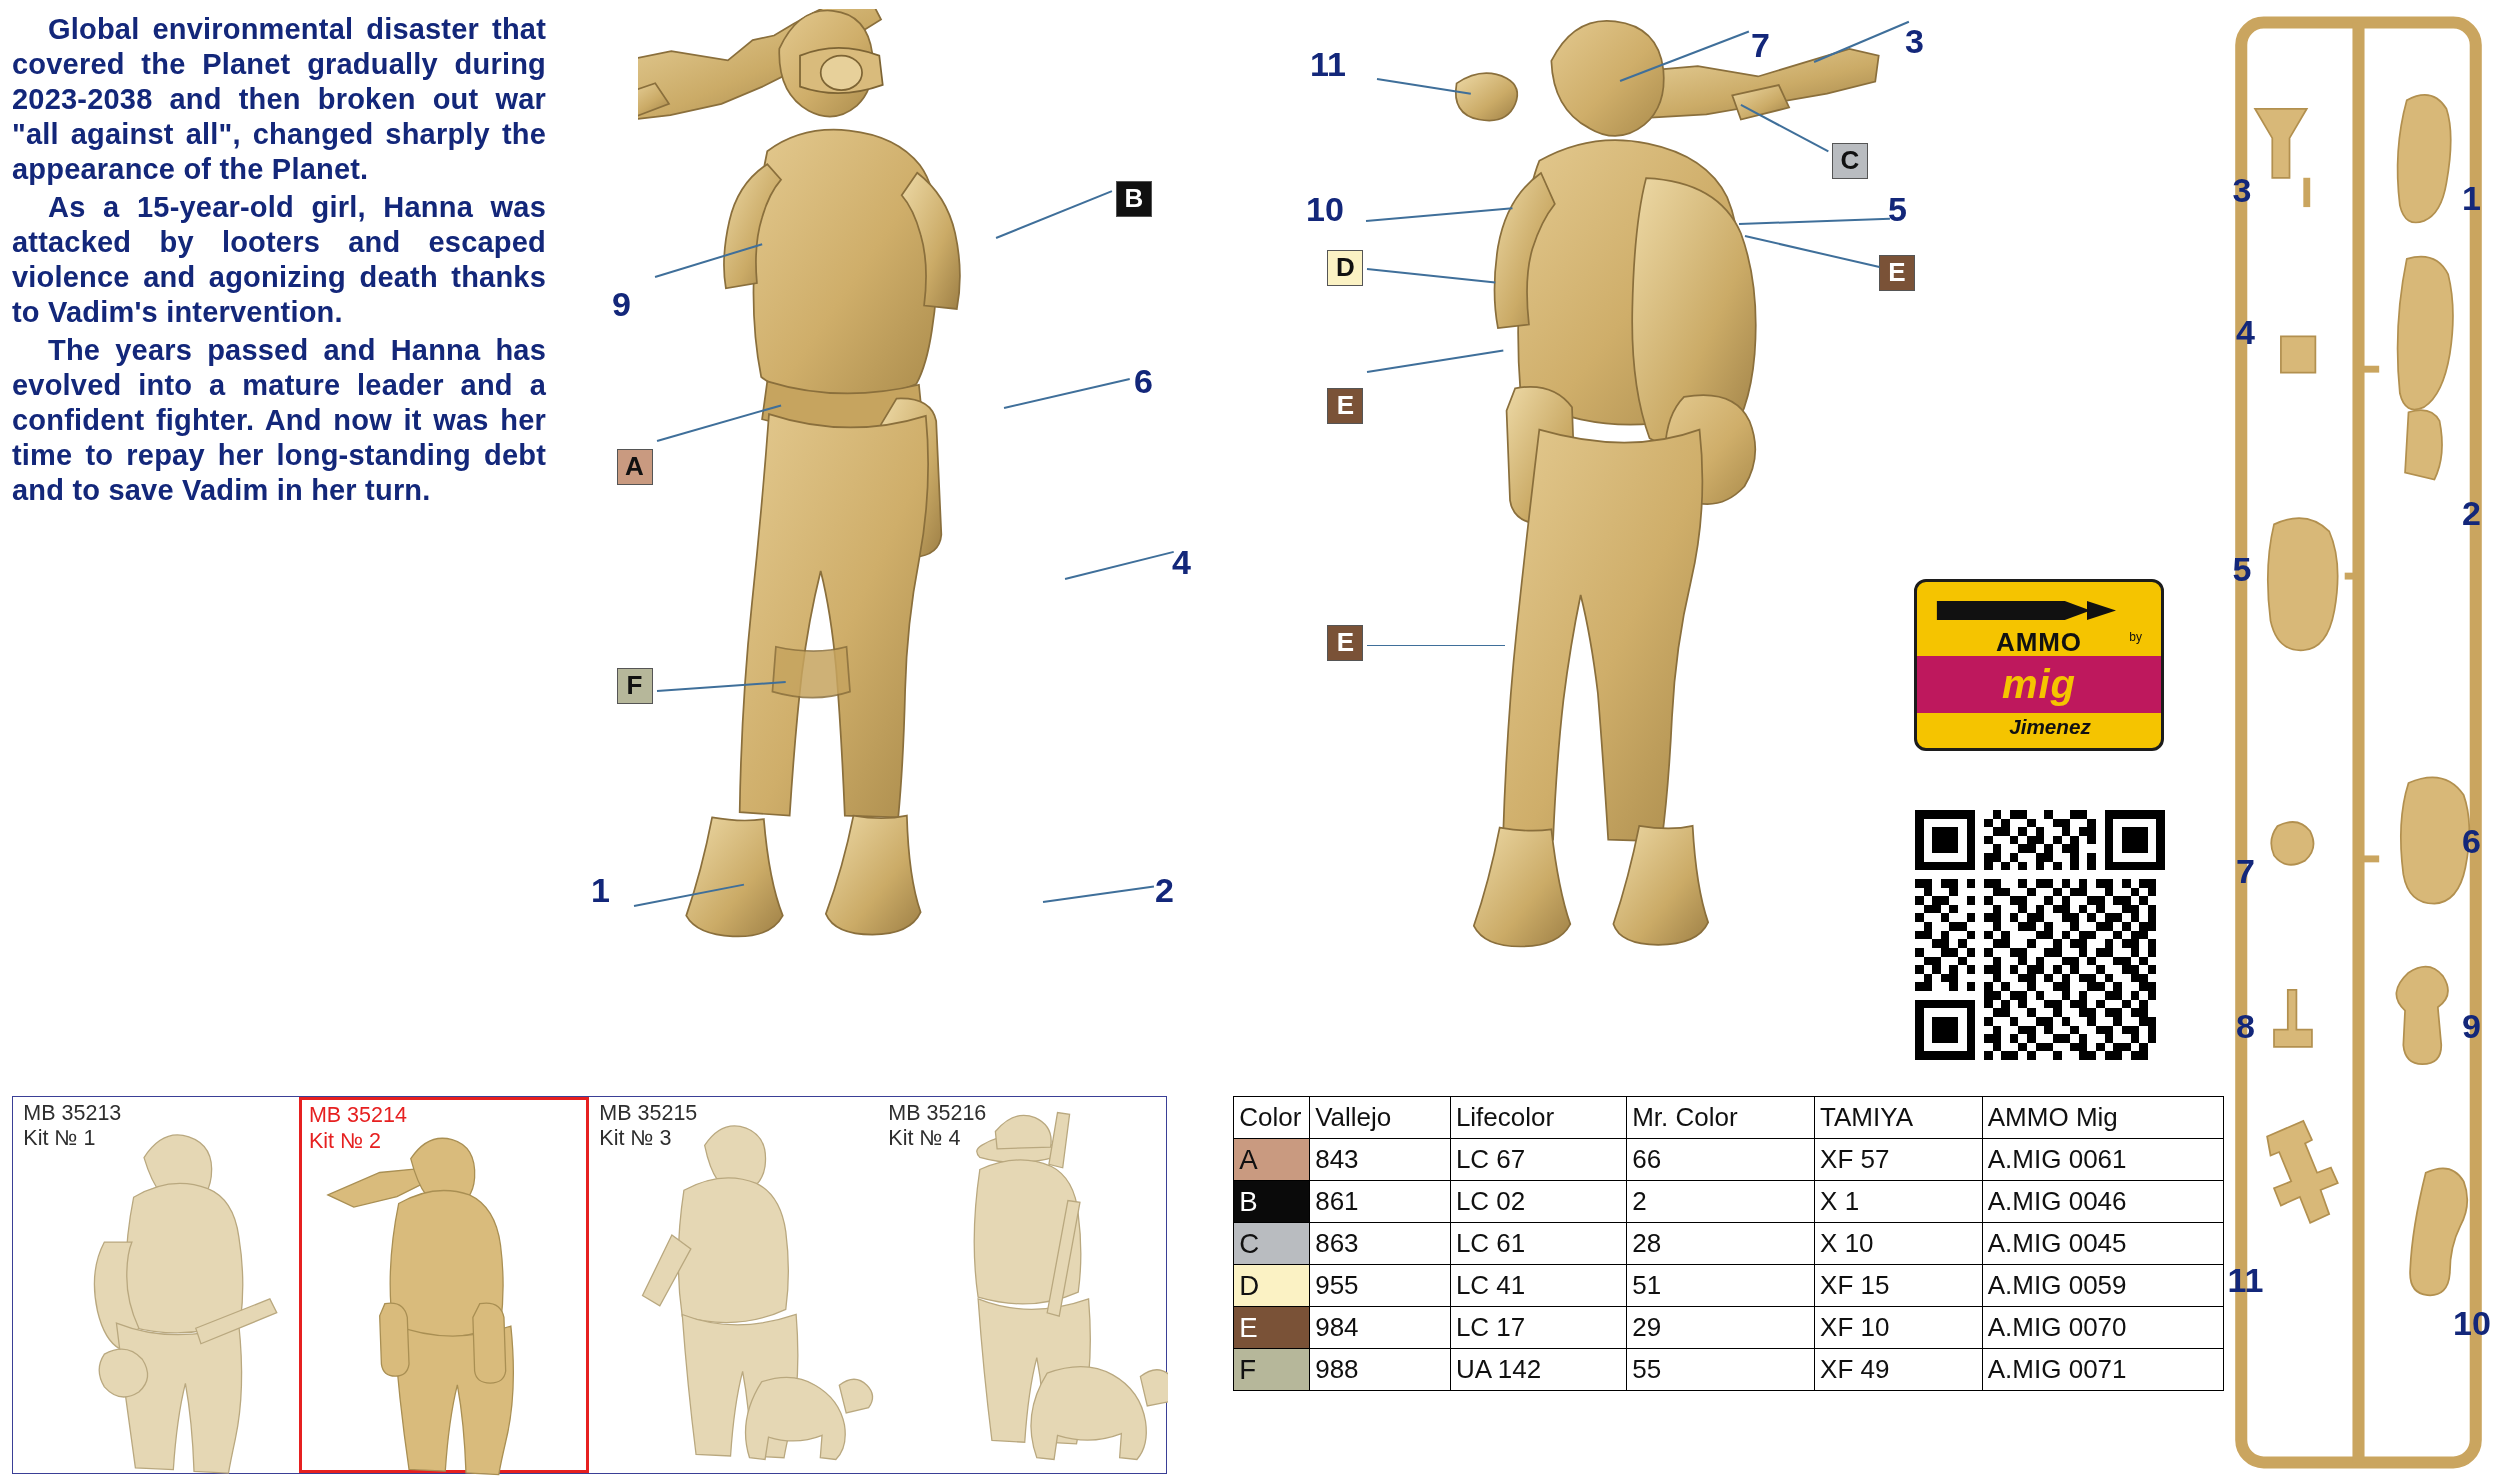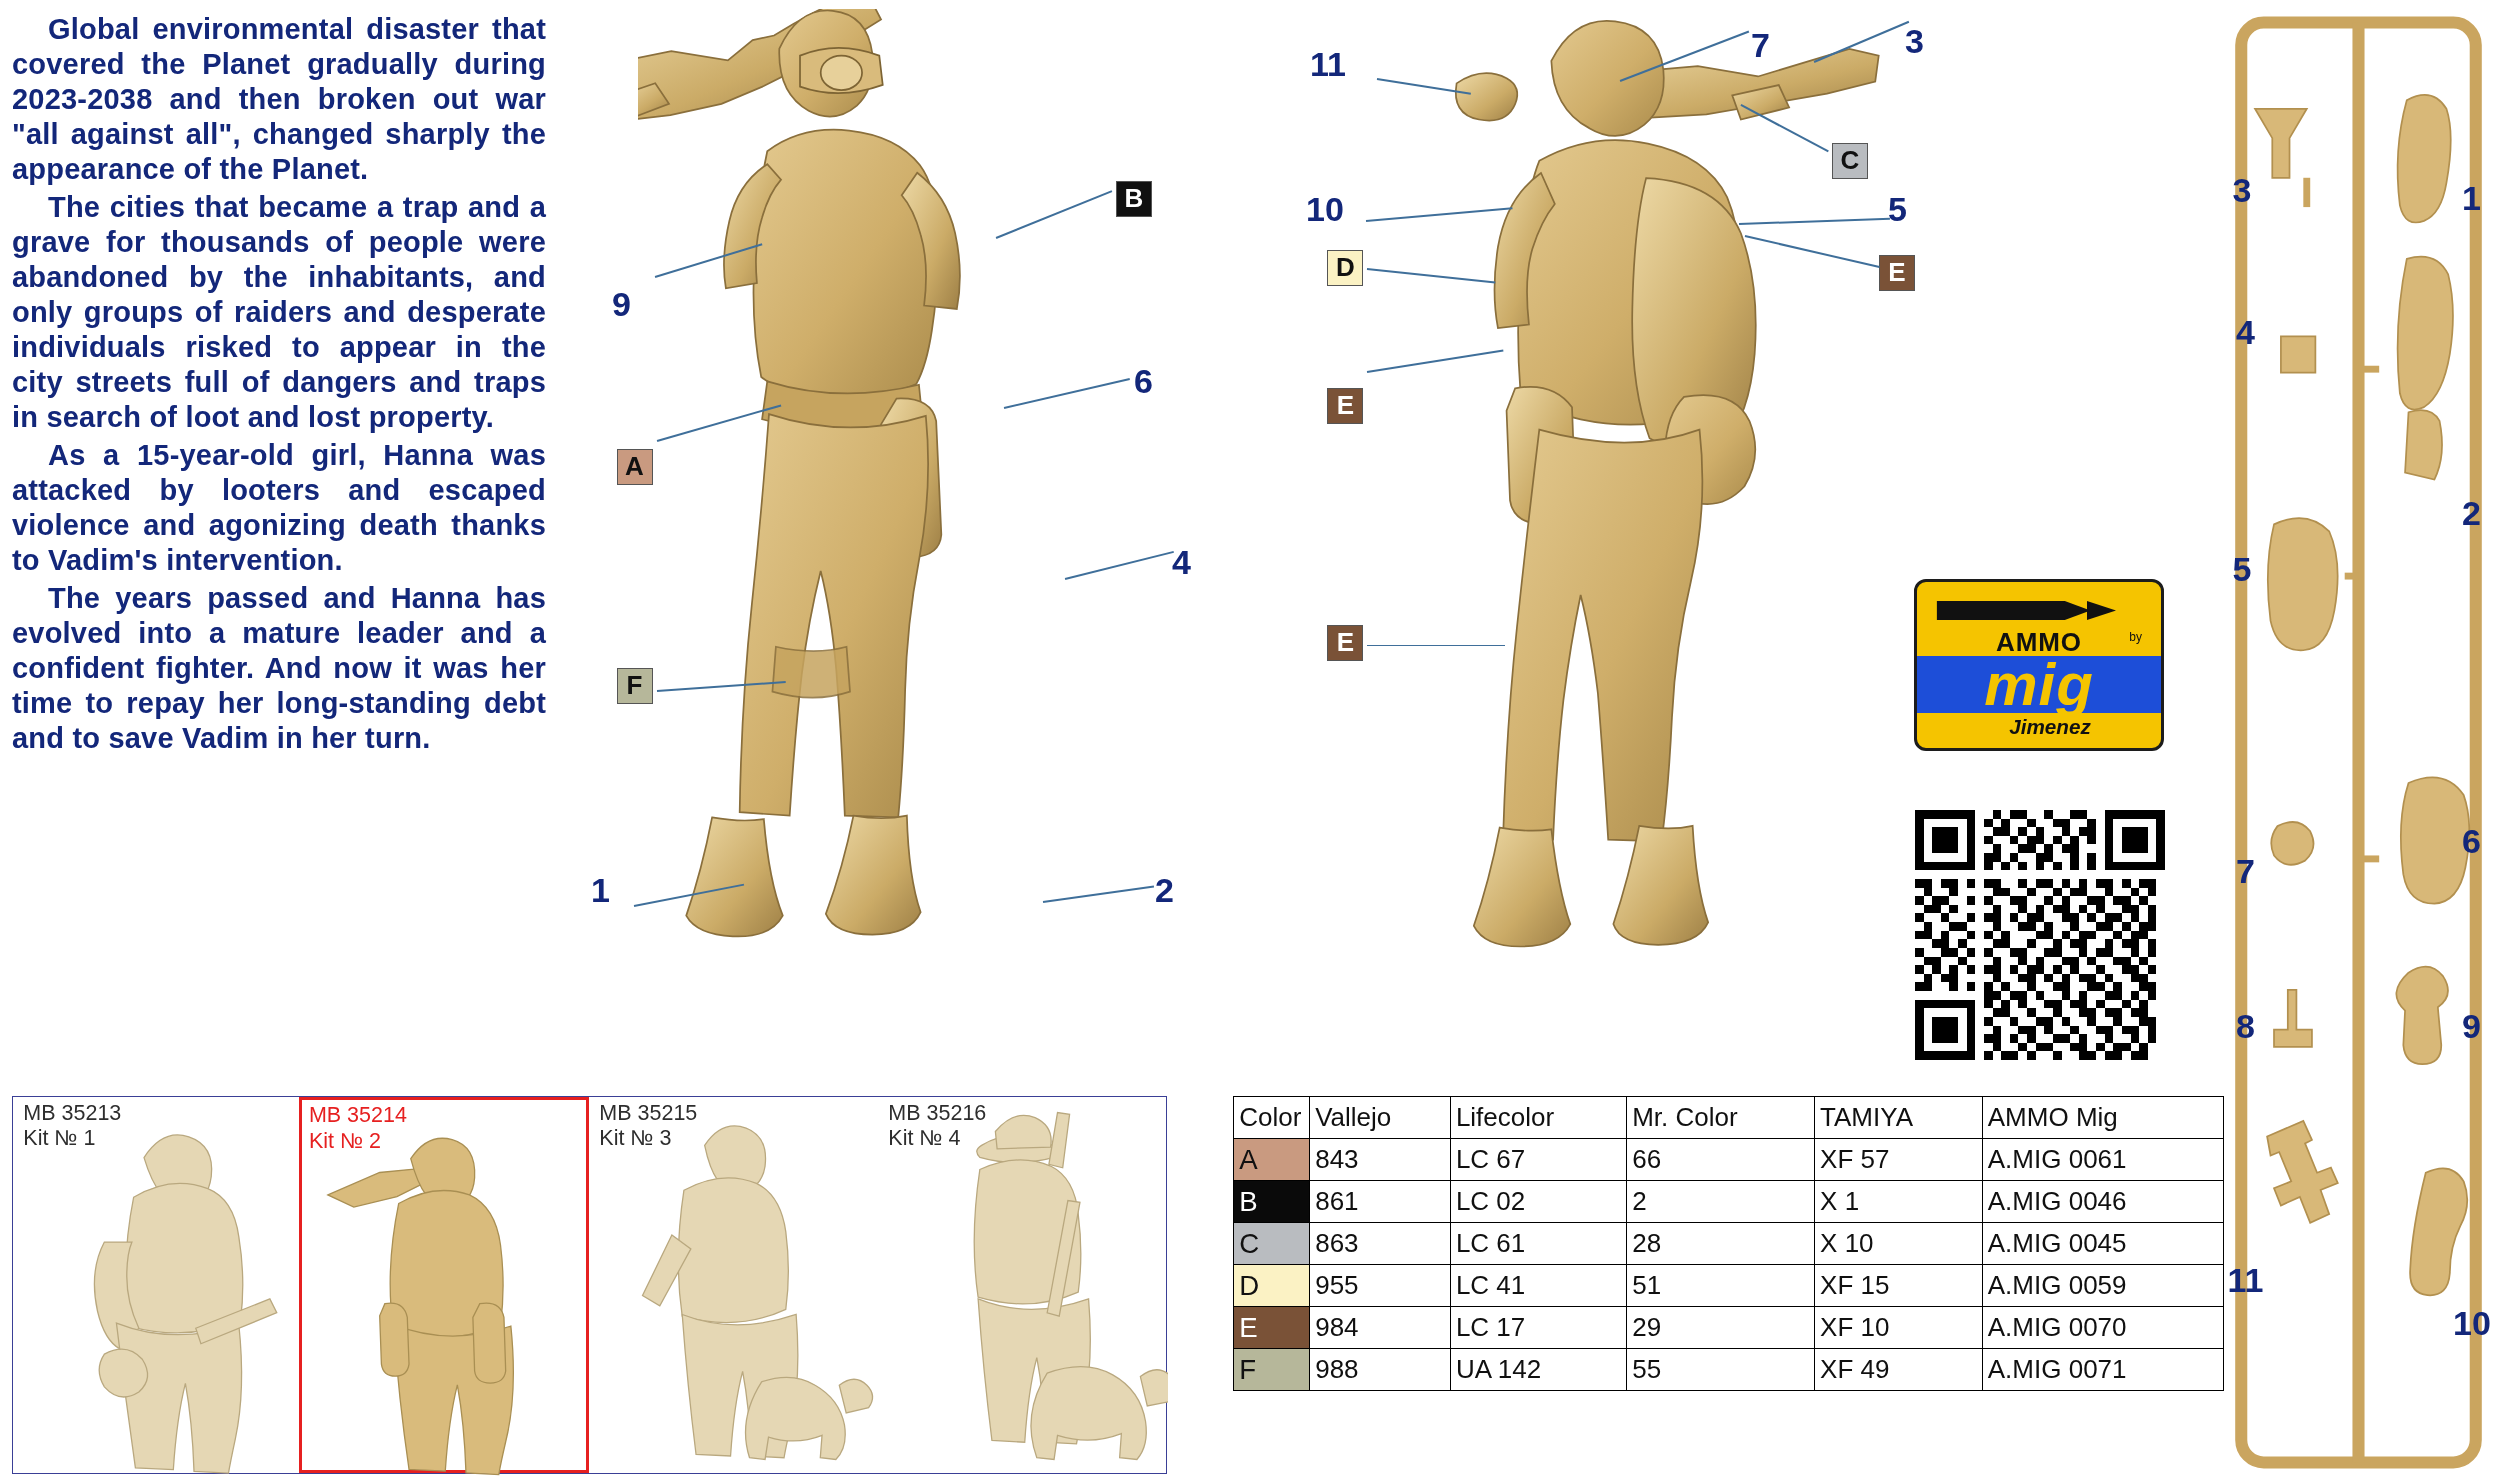--- a/index.html
+++ b/index.html
@@ -73,43 +73,42 @@
     background:#f5c400; border:3.4px solid #1c1c1c; border-radius:12px;
     overflow:hidden;
   }
   #ammo .bullet { position:absolute; left:17px; top:13.8px; width:190px; height:29px; }
   #ammo .ammoTxt {
     position:absolute; left:0; right:0; top:45px; text-align:center;
     font-size:26px; font-weight:700; color:#111; letter-spacing:0.9px;
   }
   #ammo .by { position:absolute; right:19px; top:48px; font-size:12px; color:#111;}
   #ammo .migBar {
-    position:absolute; left:0; right:0; top:74px; height:57px; background:#1d4ed8;
-    color:#f5c400; font-size:60px; font-weight:700; font-style:italic;
+    position:absolute; left:0; right:0; top:74px; height:57px; background:#be185d;
+    color:#f5c400; font-size:40px; font-weight:700; font-style:italic;
     display:flex; align-items:center; justify-content:center; letter-spacing:0.9px;
   }
   #ammo .jim {
     position:absolute; left:0; right:0; top:133px; text-align:center;
     font-size:20.7px; font-style:italic; font-weight:700; color:#111;padding-left:22px;
   }
   
   #qr { position:absolute; left:1915px; top:810px; width:250px; height:250px; }
 
   
   #sprue { position:absolute; left:2224px; top:6.9px; width:269px; height:1471px; }
   .sprueNum { position:absolute; color:#13277a; font-weight:700; font-size:34px; }
 </style>
 </head>
 <body>
 
 <div class="page">
 
   <div id="story">
     <p>Global environmental disaster that covered the Planet gradually during 2023-2038 and then broken out war "all against all", changed sharply the appearance of the Planet.</p>
-    <p>The cities that became a trap and a grave for thousands of people were abandoned by the inhabitants, and only groups of raiders and desperate individuals risked to appear in the city streets full of dangers and traps in search of loot and lost property.</p>
     <p>As a 15-year-old girl, Hanna was attacked by looters and escaped violence and agonizing death thanks to Vadim's intervention.</p>
     <p>The years passed and Hanna has evolved into a mature leader and a confident fighter. And now it was her time to repay her long-standing debt and to save Vadim in her turn.</p>
   </div>
 
   <div class="figwrap" style="left:638px; top:8.6px; width:586px; height:1073px;">
     <svg class="figure-svg" width="586" height="1073" viewBox="0 0 680 1245">
       <defs>
         <linearGradient id="skinG" x1="0" y1="0" x2="1" y2="1">
           <stop offset="0%" stop-color="#e3c98f"></stop>
           <stop offset="55%" stop-color="#cfae6a"></stop>

